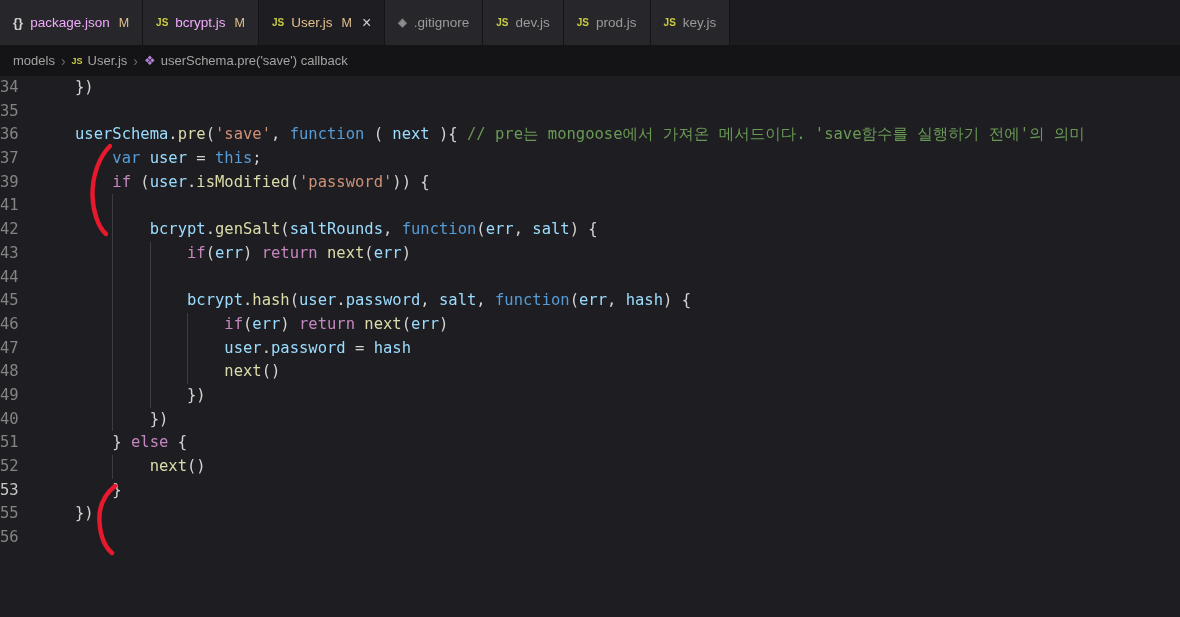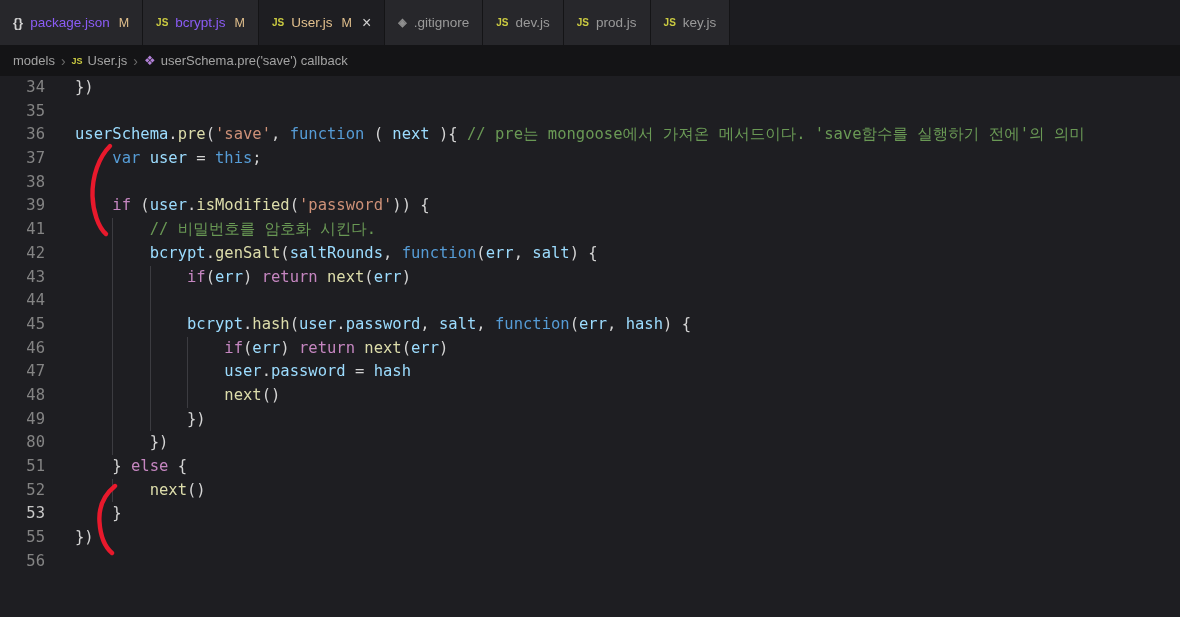--- a/index.html
+++ b/index.html
@@ -3,41 +3,41 @@
 <meta charset="utf-8">
 <style>
   *{margin:0;padding:0;box-sizing:border-box}
   html,body{width:1180px;height:617px;overflow:hidden}
   body{background:#1e1e22;position:relative;font-family:"Liberation Sans",sans-serif}
 
   
   .tabbar{display:flex;height:45px;background:#1c1c20;align-items:stretch}
   .tab{display:flex;align-items:center;padding:0 13px;background:#27272b;border-right:1px solid #141416;font-size:13.5px;color:#9a9a9a;cursor:pointer;white-space:nowrap}
   .tab.active{background:#1e1e22;color:#ffffff}
-  .tab.modified .tablabel{color:#8b5cf6}
+  .tab.modified .tablabel{color:#f0abfc}
   .tab.active.modified .tablabel{color:#e2c08d}
   .tabicon{margin-right:7px;font-weight:700}
   .bcicon{font-weight:700}
   [data-name="js-icon"].tabicon{font-size:10px}
   [data-name="js-icon"].bcicon{font-size:9px}
   [data-name="json-braces-icon"]{font-size:13px}
   [data-name="git-icon"]{font-size:11px}
   [data-name="symbol-method-icon"]{font-size:13px;font-weight:400}
   .badge{color:#e2c08d;margin-left:9px;font-size:12.5px}
   .closebtn{color:#d0d0d0;margin-left:10px;font-size:16px;line-height:1;cursor:pointer}
 
   
   .breadcrumb{height:31px;background:#141416;display:flex;align-items:center;padding-left:13px;font-size:13px;color:#a3a3a3}
   .bc-sep{margin:0 6px;color:#6c6c6c;font-size:14px}
   .bc-item{display:flex;align-items:center;gap:5px;cursor:pointer}
 
   
   .editor{position:absolute;left:0;top:76px;right:0;bottom:0}
   .row{display:flex;height:23.7px;line-height:23.7px;font-family:"DejaVu Sans Mono",monospace;font-size:15.5px;white-space:pre}
-  .lnum{flex:none;width:62px;padding-right:17px;text-align:right;color:#848484}
+  .lnum{flex:none;width:62px;padding-right:17px;color:#848484}
   .lnum.active{color:#c8c8c8}
   .lcode{position:relative;flex:1;margin-left:13px}
   .guide{position:absolute;top:0;bottom:0;width:1px;background:#3c3c41}
 
   
   .annot{position:absolute;left:0;top:0;z-index:6;pointer-events:none}
 </style>
 </head>
 <body>
 
@@ -89,32 +89,31 @@
       <span class="bcicon" data-name="symbol-method-icon" style="color: rgb(177, 128, 215);">❖</span>
       <span data-name="breadcrumb-label">userSchema.pre('save') callback</span>
     </span>
   </div>
 <div class="editor" data-name="editor">
   <div data-name="editor-lines">
       <div class="row" data-name="code-line-34"><div class="lnum" data-name="line-number">34</div><div class="lcode" data-name="code-text"><span data-name="code-token" style="color: rgb(212, 212, 212);">})</span></div></div>
       <div class="row" data-name="code-line-35"><div class="lnum" data-name="line-number">35</div><div class="lcode" data-name="code-text"></div></div>
       <div class="row" data-name="code-line-36"><div class="lnum" data-name="line-number">36</div><div class="lcode" data-name="code-text"><span data-name="code-token" style="color: rgb(156, 220, 254);">userSchema</span><span data-name="code-token" style="color: rgb(212, 212, 212);">.</span><span data-name="code-token" style="color: rgb(220, 220, 170);">pre</span><span data-name="code-token" style="color: rgb(212, 212, 212);">(</span><span data-name="code-token" style="color: rgb(206, 145, 120);">'save'</span><span data-name="code-token" style="color: rgb(212, 212, 212);">, </span><span data-name="code-token" style="color: rgb(86, 156, 214);">function</span><span data-name="code-token" style="color: rgb(212, 212, 212);"> ( </span><span data-name="code-token" style="color: rgb(156, 220, 254);">next</span><span data-name="code-token" style="color: rgb(212, 212, 212);"> ){ </span><span data-name="code-token" style="color: rgb(106, 153, 85);">// pre는 mongoose에서 가져온 메서드이다. 'save함수를 실행하기 전에'의 의미</span></div></div>
       <div class="row" data-name="code-line-37"><div class="lnum" data-name="line-number">37</div><div class="lcode" data-name="code-text"><span data-name="code-token" style="color: rgb(212, 212, 212);">    </span><span data-name="code-token" style="color: rgb(86, 156, 214);">var</span><span data-name="code-token" style="color: rgb(212, 212, 212);"> </span><span data-name="code-token" style="color: rgb(156, 220, 254);">user</span><span data-name="code-token" style="color: rgb(212, 212, 212);"> = </span><span data-name="code-token" style="color: rgb(86, 156, 214);">this</span><span data-name="code-token" style="color: rgb(212, 212, 212);">;</span></div></div>
-      <div class="row" data-name="code-line-38"><div class="lnum" data-name="line-number">38</div><div class="lcode" data-name="code-text"></div></div>
       <div class="row" data-name="code-line-39"><div class="lnum" data-name="line-number">39</div><div class="lcode" data-name="code-text"><span data-name="code-token" style="color: rgb(212, 212, 212);">    </span><span data-name="code-token" style="color: rgb(197, 134, 192);">if</span><span data-name="code-token" style="color: rgb(212, 212, 212);"> (</span><span data-name="code-token" style="color: rgb(156, 220, 254);">user</span><span data-name="code-token" style="color: rgb(212, 212, 212);">.</span><span data-name="code-token" style="color: rgb(220, 220, 170);">isModified</span><span data-name="code-token" style="color: rgb(212, 212, 212);">(</span><span data-name="code-token" style="color: rgb(206, 145, 120);">'password'</span><span data-name="code-token" style="color: rgb(212, 212, 212);">)) {</span></div></div>
-      <div class="row" data-name="code-line-41"><div class="lnum" data-name="line-number">41</div><div class="lcode" data-name="code-text"><span class="guide" data-name="indent-guide-line" style="left: 4ch;"></span><span data-name="code-token" style="color: rgb(212, 212, 212);">        </span><span data-name="code-token" style="color: rgb(106, 153, 85);">// 비밀번호를 암호화 시킨다.</span></div></div>
+      <div class="row" data-name="code-line-41"><div class="lnum" data-name="line-number">41</div><div class="lcode" data-name="code-text"><span class="guide" data-name="indent-guide-line" style="left: 4ch;"></span><span data-name="code-token" style="color: rgb(212, 212, 212);">        </span></div></div>
       <div class="row" data-name="code-line-42"><div class="lnum" data-name="line-number">42</div><div class="lcode" data-name="code-text"><span class="guide" data-name="indent-guide-line" style="left: 4ch;"></span><span data-name="code-token" style="color: rgb(212, 212, 212);">        </span><span data-name="code-token" style="color: rgb(156, 220, 254);">bcrypt</span><span data-name="code-token" style="color: rgb(212, 212, 212);">.</span><span data-name="code-token" style="color: rgb(220, 220, 170);">genSalt</span><span data-name="code-token" style="color: rgb(212, 212, 212);">(</span><span data-name="code-token" style="color: rgb(156, 220, 254);">saltRounds</span><span data-name="code-token" style="color: rgb(212, 212, 212);">, </span><span data-name="code-token" style="color: rgb(86, 156, 214);">function</span><span data-name="code-token" style="color: rgb(212, 212, 212);">(</span><span data-name="code-token" style="color: rgb(156, 220, 254);">err</span><span data-name="code-token" style="color: rgb(212, 212, 212);">, </span><span data-name="code-token" style="color: rgb(156, 220, 254);">salt</span><span data-name="code-token" style="color: rgb(212, 212, 212);">) {</span></div></div>
       <div class="row" data-name="code-line-43"><div class="lnum" data-name="line-number">43</div><div class="lcode" data-name="code-text"><span class="guide" data-name="indent-guide-line" style="left: 4ch;"></span><span class="guide" data-name="indent-guide-line" style="left: 8ch;"></span><span data-name="code-token" style="color: rgb(212, 212, 212);">            </span><span data-name="code-token" style="color: rgb(197, 134, 192);">if</span><span data-name="code-token" style="color: rgb(212, 212, 212);">(</span><span data-name="code-token" style="color: rgb(156, 220, 254);">err</span><span data-name="code-token" style="color: rgb(212, 212, 212);">) </span><span data-name="code-token" style="color: rgb(197, 134, 192);">return</span><span data-name="code-token" style="color: rgb(212, 212, 212);"> </span><span data-name="code-token" style="color: rgb(220, 220, 170);">next</span><span data-name="code-token" style="color: rgb(212, 212, 212);">(</span><span data-name="code-token" style="color: rgb(156, 220, 254);">err</span><span data-name="code-token" style="color: rgb(212, 212, 212);">)</span></div></div>
       <div class="row" data-name="code-line-44"><div class="lnum" data-name="line-number">44</div><div class="lcode" data-name="code-text"><span class="guide" data-name="indent-guide-line" style="left: 4ch;"></span><span class="guide" data-name="indent-guide-line" style="left: 8ch;"></span></div></div>
       <div class="row" data-name="code-line-45"><div class="lnum" data-name="line-number">45</div><div class="lcode" data-name="code-text"><span class="guide" data-name="indent-guide-line" style="left: 4ch;"></span><span class="guide" data-name="indent-guide-line" style="left: 8ch;"></span><span data-name="code-token" style="color: rgb(212, 212, 212);">            </span><span data-name="code-token" style="color: rgb(156, 220, 254);">bcrypt</span><span data-name="code-token" style="color: rgb(212, 212, 212);">.</span><span data-name="code-token" style="color: rgb(220, 220, 170);">hash</span><span data-name="code-token" style="color: rgb(212, 212, 212);">(</span><span data-name="code-token" style="color: rgb(156, 220, 254);">user</span><span data-name="code-token" style="color: rgb(212, 212, 212);">.</span><span data-name="code-token" style="color: rgb(156, 220, 254);">password</span><span data-name="code-token" style="color: rgb(212, 212, 212);">, </span><span data-name="code-token" style="color: rgb(156, 220, 254);">salt</span><span data-name="code-token" style="color: rgb(212, 212, 212);">, </span><span data-name="code-token" style="color: rgb(86, 156, 214);">function</span><span data-name="code-token" style="color: rgb(212, 212, 212);">(</span><span data-name="code-token" style="color: rgb(156, 220, 254);">err</span><span data-name="code-token" style="color: rgb(212, 212, 212);">, </span><span data-name="code-token" style="color: rgb(156, 220, 254);">hash</span><span data-name="code-token" style="color: rgb(212, 212, 212);">) {</span></div></div>
       <div class="row" data-name="code-line-46"><div class="lnum" data-name="line-number">46</div><div class="lcode" data-name="code-text"><span class="guide" data-name="indent-guide-line" style="left: 4ch;"></span><span class="guide" data-name="indent-guide-line" style="left: 8ch;"></span><span class="guide" data-name="indent-guide-line" style="left: 12ch;"></span><span data-name="code-token" style="color: rgb(212, 212, 212);">                </span><span data-name="code-token" style="color: rgb(197, 134, 192);">if</span><span data-name="code-token" style="color: rgb(212, 212, 212);">(</span><span data-name="code-token" style="color: rgb(156, 220, 254);">err</span><span data-name="code-token" style="color: rgb(212, 212, 212);">) </span><span data-name="code-token" style="color: rgb(197, 134, 192);">return</span><span data-name="code-token" style="color: rgb(212, 212, 212);"> </span><span data-name="code-token" style="color: rgb(220, 220, 170);">next</span><span data-name="code-token" style="color: rgb(212, 212, 212);">(</span><span data-name="code-token" style="color: rgb(156, 220, 254);">err</span><span data-name="code-token" style="color: rgb(212, 212, 212);">)</span></div></div>
       <div class="row" data-name="code-line-47"><div class="lnum" data-name="line-number">47</div><div class="lcode" data-name="code-text"><span class="guide" data-name="indent-guide-line" style="left: 4ch;"></span><span class="guide" data-name="indent-guide-line" style="left: 8ch;"></span><span class="guide" data-name="indent-guide-line" style="left: 12ch;"></span><span data-name="code-token" style="color: rgb(212, 212, 212);">                </span><span data-name="code-token" style="color: rgb(156, 220, 254);">user</span><span data-name="code-token" style="color: rgb(212, 212, 212);">.</span><span data-name="code-token" style="color: rgb(156, 220, 254);">password</span><span data-name="code-token" style="color: rgb(212, 212, 212);"> = </span><span data-name="code-token" style="color: rgb(156, 220, 254);">hash</span></div></div>
       <div class="row" data-name="code-line-48"><div class="lnum" data-name="line-number">48</div><div class="lcode" data-name="code-text"><span class="guide" data-name="indent-guide-line" style="left: 4ch;"></span><span class="guide" data-name="indent-guide-line" style="left: 8ch;"></span><span class="guide" data-name="indent-guide-line" style="left: 12ch;"></span><span data-name="code-token" style="color: rgb(212, 212, 212);">                </span><span data-name="code-token" style="color: rgb(220, 220, 170);">next</span><span data-name="code-token" style="color: rgb(212, 212, 212);">()</span></div></div>
       <div class="row" data-name="code-line-49"><div class="lnum" data-name="line-number">49</div><div class="lcode" data-name="code-text"><span class="guide" data-name="indent-guide-line" style="left: 4ch;"></span><span class="guide" data-name="indent-guide-line" style="left: 8ch;"></span><span data-name="code-token" style="color: rgb(212, 212, 212);">            </span><span data-name="code-token" style="color: rgb(212, 212, 212);">})</span></div></div>
-      <div class="row" data-name="code-line-50"><div class="lnum" data-name="line-number">80</div><div class="lcode" data-name="code-text"><span class="guide" data-name="indent-guide-line" style="left: 4ch;"></span><span data-name="code-token" style="color: rgb(212, 212, 212);">        </span><span data-name="code-token" style="color: rgb(212, 212, 212);">})</span></div></div>
+      <div class="row" data-name="code-line-50"><div class="lnum" data-name="line-number">40</div><div class="lcode" data-name="code-text"><span class="guide" data-name="indent-guide-line" style="left: 4ch;"></span><span data-name="code-token" style="color: rgb(212, 212, 212);">        </span><span data-name="code-token" style="color: rgb(212, 212, 212);">})</span></div></div>
       <div class="row" data-name="code-line-51"><div class="lnum" data-name="line-number">51</div><div class="lcode" data-name="code-text"><span data-name="code-token" style="color: rgb(212, 212, 212);">    </span><span data-name="code-token" style="color: rgb(212, 212, 212);">} </span><span data-name="code-token" style="color: rgb(197, 134, 192);">else</span><span data-name="code-token" style="color: rgb(212, 212, 212);"> {</span></div></div>
       <div class="row" data-name="code-line-52"><div class="lnum" data-name="line-number">52</div><div class="lcode" data-name="code-text"><span class="guide" data-name="indent-guide-line" style="left: 4ch;"></span><span data-name="code-token" style="color: rgb(212, 212, 212);">        </span><span data-name="code-token" style="color: rgb(220, 220, 170);">next</span><span data-name="code-token" style="color: rgb(212, 212, 212);">()</span></div></div>
       <div class="row" data-name="code-line-53"><div class="lnum active" data-name="line-number">53</div><div class="lcode" data-name="code-text"><span data-name="code-token" style="color: rgb(212, 212, 212);">    </span><span data-name="code-token" style="color: rgb(212, 212, 212);">}</span></div></div>
       <div class="row" data-name="code-line-55"><div class="lnum" data-name="line-number">55</div><div class="lcode" data-name="code-text"><span data-name="code-token" style="color: rgb(212, 212, 212);">})</span></div></div>
       <div class="row" data-name="code-line-56"><div class="lnum" data-name="line-number">56</div><div class="lcode" data-name="code-text"></div></div>
     </div>
 </div>
 
 <svg class="annot" width="1180" height="617" viewBox="0 0 1180 617" data-name="red-annotations">
   <path data-name="red-annotation-stroke-1" d="M 110 146 C 99 157 92 176 92.5 196 C 93 211 98 227 106 234" fill="none" stroke-width="4.4" stroke-linecap="round" stroke="#e8192c"></path>

